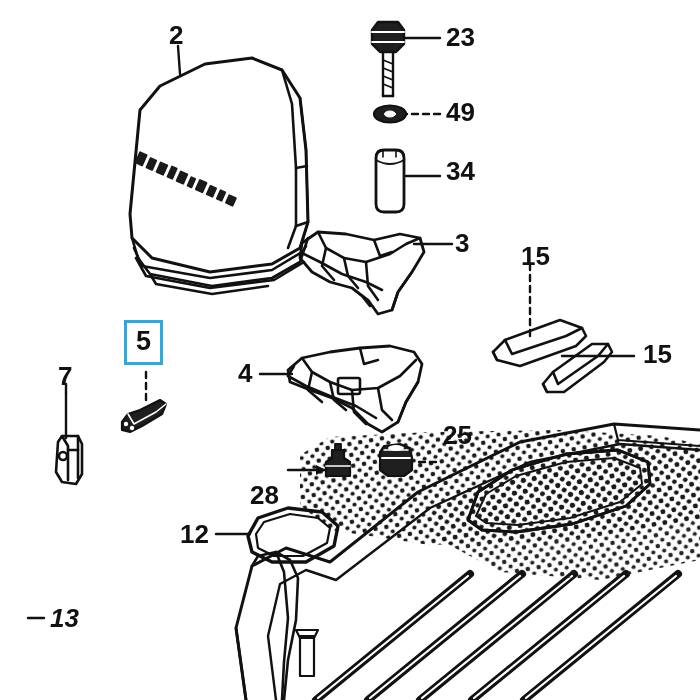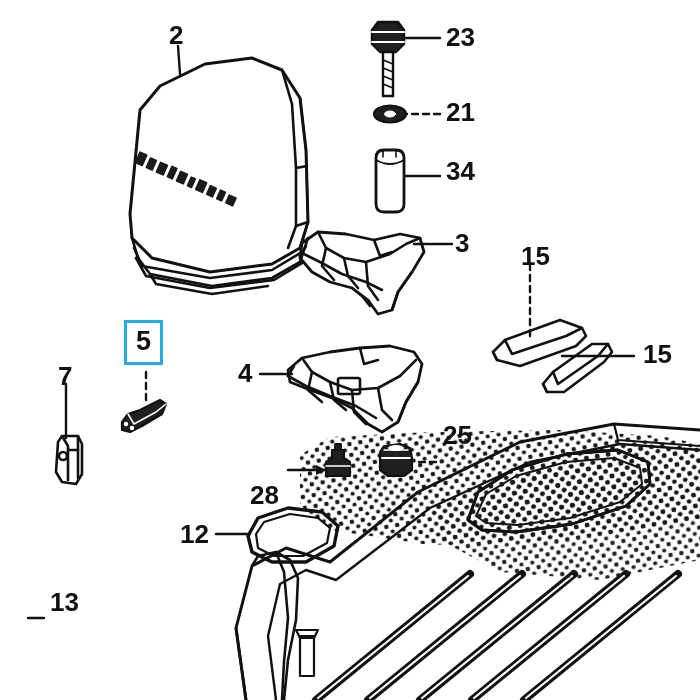--- a/index.html
+++ b/index.html
@@ -274,26 +274,26 @@
 
       <g stroke="none" fill="#111111">
         <path d="M326,470 L316,465 L316,475 Z"></path>
       </g>
 
     </g>
   </svg>
 
   <div class="lbl" style="left:169px;top:22px;font-size:26px;">2</div>
   <div class="lbl" style="left:446px;top:24px;font-size:26px;">23</div>
-  <div class="lbl" style="left:446px;top:99px;font-size:26px;">21</div>
+  <div class="lbl" style="left:446px;top:99px;font-size:26px;">49</div>
   <div class="lbl" style="left:446px;top:158px;font-size:26px;">34</div>
   <div class="lbl" style="left:455px;top:230px;font-size:26px;">3</div>
   <div class="lbl" style="left:521px;top:243px;font-size:26px;">15</div>
   <div class="lbl" style="left:643px;top:341px;font-size:26px;">15</div>
   <div class="lbl sel" style="left:124px;top:320px;font-size:27px;">5</div>
   <div class="lbl" style="left:58px;top:363px;font-size:26px;">7</div>
   <div class="lbl" style="left:238px;top:360px;font-size:26px;">4</div>
   <div class="lbl" style="left:250px;top:482px;font-size:26px;">28</div>
   <div class="lbl" style="left:443px;top:422px;font-size:26px;">25</div>
   <div class="lbl" style="left:180px;top:521px;font-size:26px;">12</div>
-  <div class="lbl" style="left:50px;top:589px;font-size:26px;">13</div>
+  <div class="lbl" style="left:50px;top:605px;font-size:26px;font-style:italic;">13</div>
 
 </div>
 
 </body></html>

